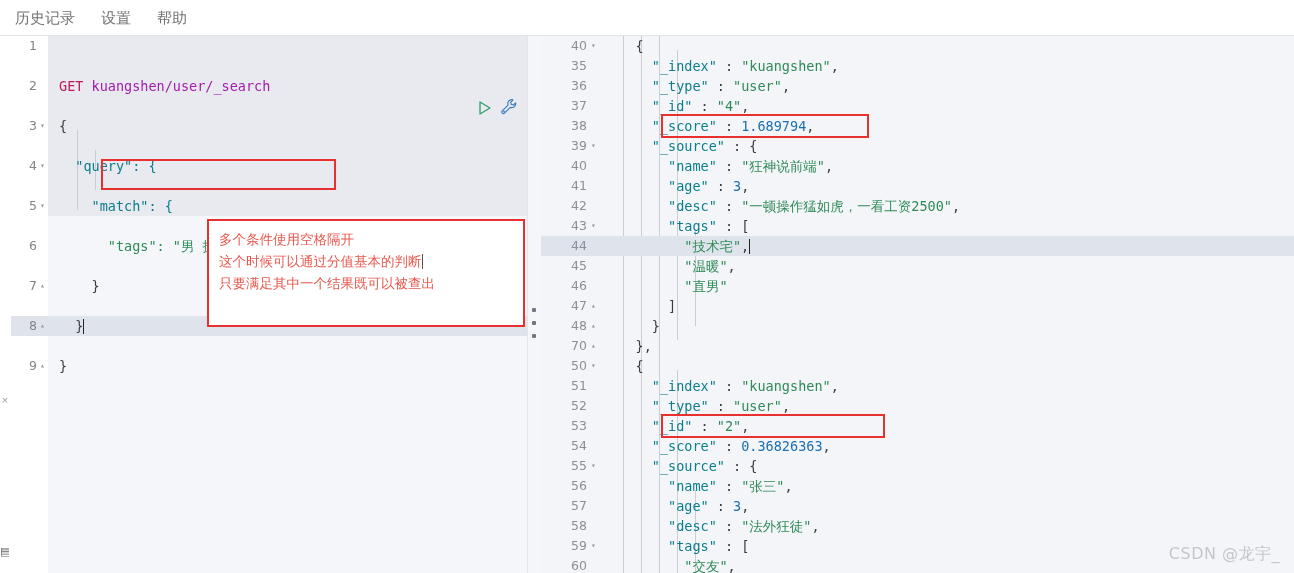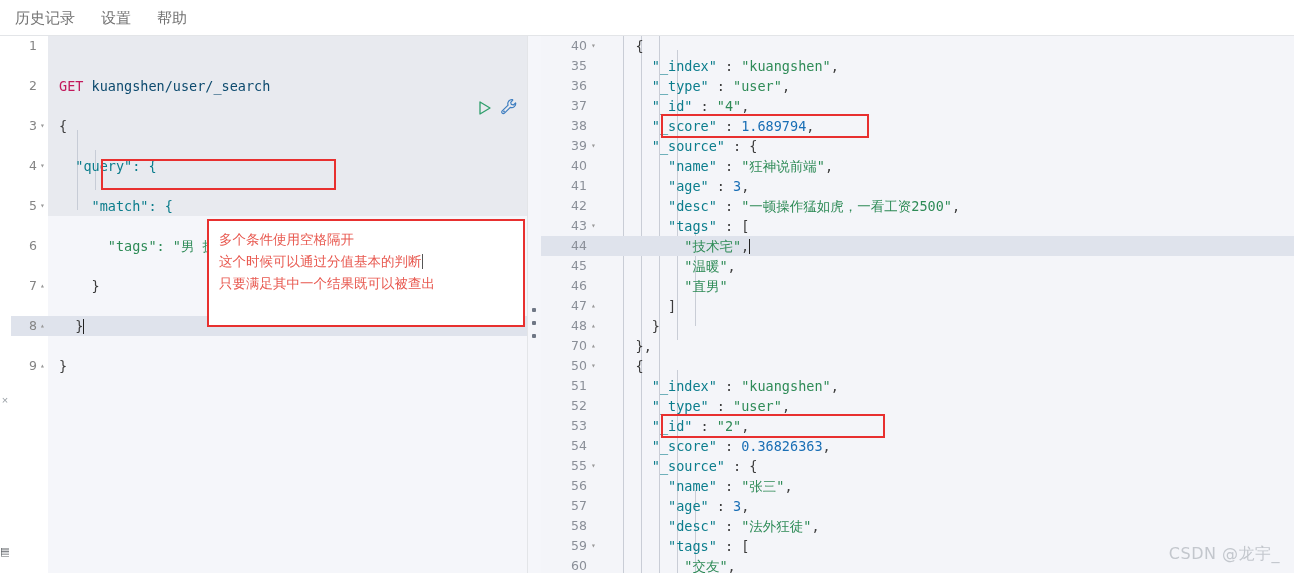--- a/index.html
+++ b/index.html
@@ -126,21 +126,21 @@
   .code-text {
     position: absolute;
     left: 48px; top: 0;
   }
 
   .hl-active { background: #dfe3ec; }
   .hl-active-r { background: #dfe3ec; }
 
   
   .t-method  { color: #c2185b; }
-  .t-url     { color: #0c4a6e; }
+  .t-url     { color: #a21caf; }
   .t-key     { color: #0b7d8c; }
   .t-str     { color: #2e8b57; }
   .t-num     { color: #1a6fb5; }
   .t-punc    { color: #3c3c3c; }
   .t-brace   { color: #3c3c3c; }
 
   .caret {
     display: inline-block;
     width: 1px; height: 15px;
     background: #222;

